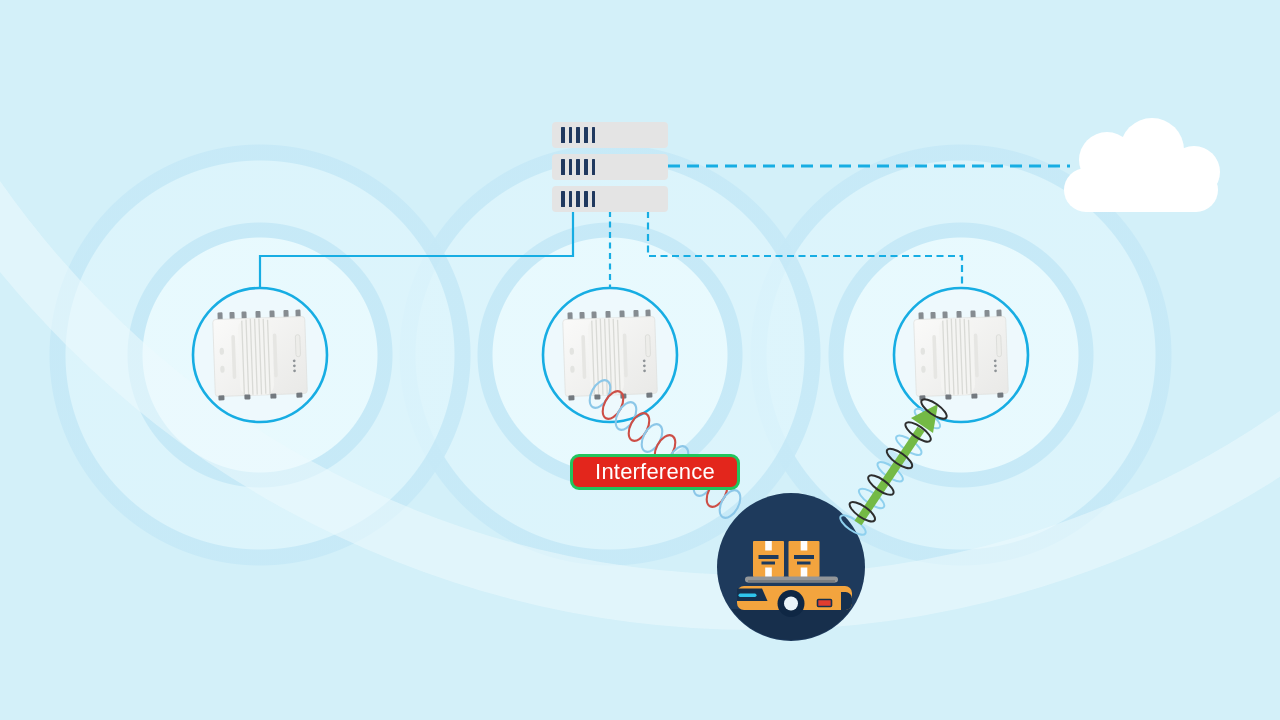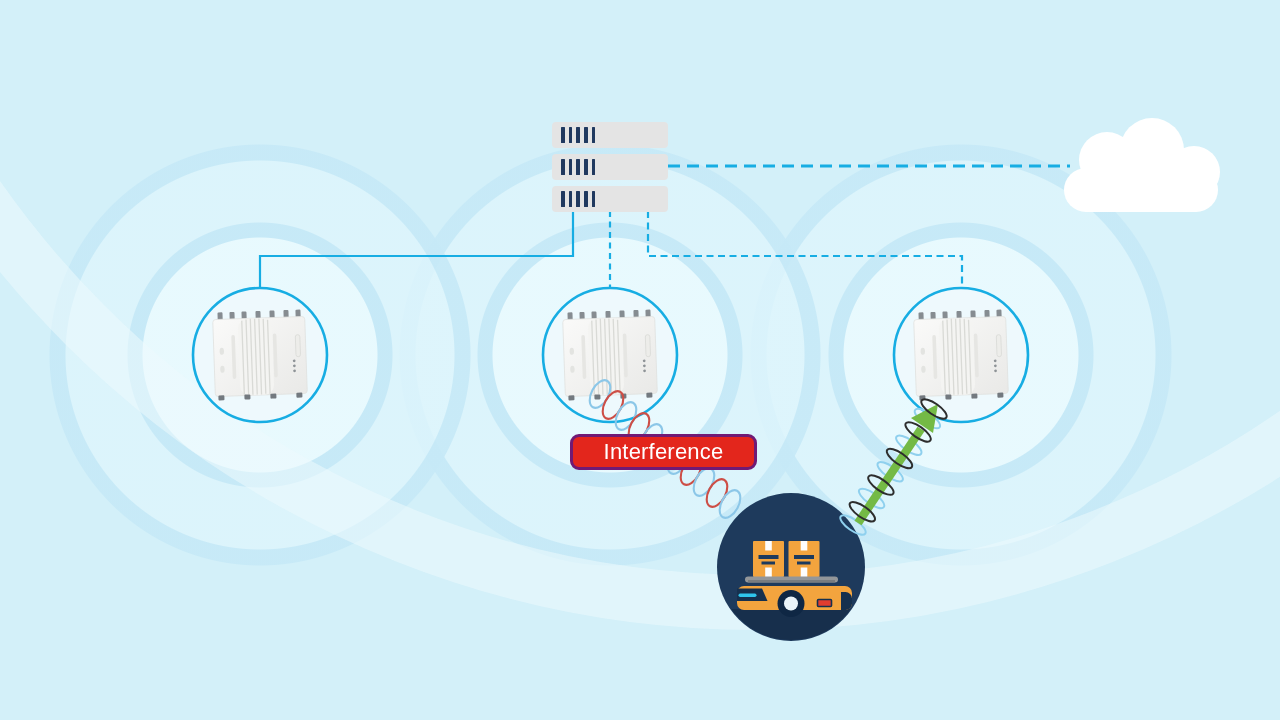--- a/index.html
+++ b/index.html
@@ -36,22 +36,22 @@
   
   .server-stack{position:absolute;left:552px;top:122px;z-index:3;}
   .server-unit{
     width:116px;height:26px;margin-bottom:6px;border-radius:4px;
     background:#e4e4e4;display:flex;align-items:center;padding-left:9px;box-sizing:border-box;
   }
   .server-bar{width:3.5px;height:16px;background:#20395f;margin-right:4.2px;border-radius:.5px;}
 
   
   .interference-label{
-    position:absolute;left:570px;top:434px;width:187px;height:36px;z-index:4;
-    background:#e3261c;border:3px solid #701a75;border-radius:9px;box-sizing:border-box;
+    position:absolute;left:570px;top:454px;width:170px;height:36px;z-index:4;
+    background:#e3261c;border:3px solid #22c55e;border-radius:9px;box-sizing:border-box;
     color:#ffffff;font-size:22px;letter-spacing:.2px;
     display:flex;align-items:center;justify-content:center;
   }
 </style>
 </head>
 <body>
 
 <div id="rings"></div>
 <div id="swoosh"></div>
 

